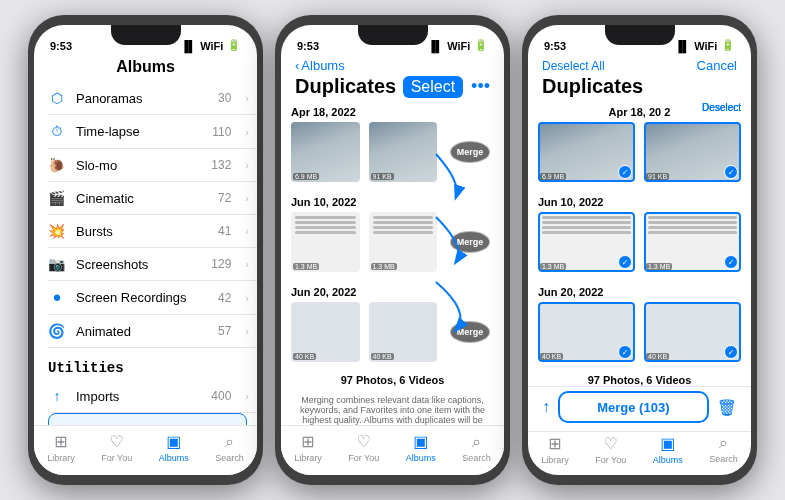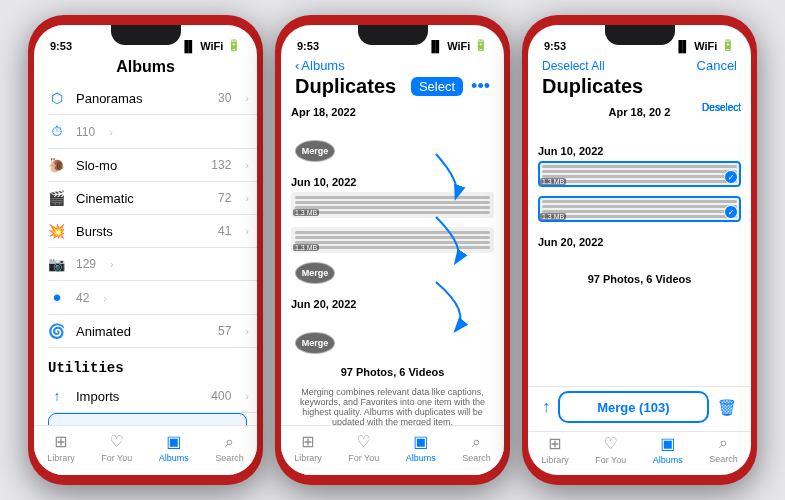--- a/index.html
+++ b/index.html
@@ -12,21 +12,21 @@
       justify-content: center;
       gap: 12px;
       font-family: -apple-system, BlinkMacSystemFont, 'Helvetica Neue', sans-serif;
       overflow: hidden;
     }
 
     
     .phone {
       width: 235px;
       height: 470px;
-      background: #b91c1c;
+      background: #404040;
       border-radius: 36px;
       position: relative;
       box-shadow: 0 8px 32px rgba(0,0,0,0.45);
       overflow: hidden;
       flex-shrink: 0;
       padding-left: 24px;
     }
 
     .phone-screen {
       position: absolute;
@@ -191,21 +191,20 @@
       font-size: 11px;
       font-weight: 600;
       color: #000;
       margin-bottom: 4px;
     }
 
     .dup-photos-row {
       display: flex;
       gap: 9px;
       position: relative;
-      flex-direction: column;
     }
 
     .dup-photo {
       flex: 1;
       height: 60px;
       background: #c0c8d0;
       border-radius: 4px;
       overflow: hidden;
       position: relative;
     }
@@ -350,20 +349,21 @@
       <div class="album-list">
 
         <div class="album-item">
           <span class="album-icon">⬡</span>
           <span class="album-name">Panoramas</span>
           <span class="album-count">30</span>
           <span class="album-chevron">›</span>
         </div>
         <div class="album-item">
           <span class="album-icon">⏱</span>
+          <span class="album-name">Time-lapse</span>
           <span class="album-count">110</span>
           <span class="album-chevron">›</span>
         </div>
         <div class="album-item">
           <span class="album-icon">🐌</span>
           <span class="album-name">Slo-mo</span>
           <span class="album-count">132</span>
           <span class="album-chevron">›</span>
         </div>
         <div class="album-item">
@@ -373,25 +373,27 @@
           <span class="album-chevron">›</span>
         </div>
         <div class="album-item">
           <span class="album-icon">💥</span>
           <span class="album-name">Bursts</span>
           <span class="album-count">41</span>
           <span class="album-chevron">›</span>
         </div>
         <div class="album-item">
           <span class="album-icon">📷</span>
+          <span class="album-name">Screenshots</span>
           <span class="album-count">129</span>
           <span class="album-chevron">›</span>
         </div>
         <div class="album-item">
           <span class="album-icon">⏺</span>
+          <span class="album-name">Screen Recordings</span>
           <span class="album-count">42</span>
           <span class="album-chevron">›</span>
         </div>
         <div class="album-item">
           <span class="album-icon">🌀</span>
           <span class="album-name">Animated</span>
           <span class="album-count">57</span>
           <span class="album-chevron">›</span>
         </div>
         <div class="section-header">Utilities</div>
@@ -451,21 +453,21 @@
         <span>▐▌</span>
         <span>WiFi</span>
         <span>🔋</span>
       </div>
     </div>
     <div style="position:relative; padding: 2px 14px 4px; flex-shrink:0;">
       <span class="nav-back" style="position:static; color:#007aff; font-size:13px;">‹ <span>Albums</span></span>
       <div style="display:flex; justify-content:space-between; align-items:center; margin-top:2px;">
         <span class="dup-title">Duplicates</span>
         <div style="display:flex; gap:8px; align-items:center;">
-          <span style="background:#007aff; color:#fff; border-radius:6px; padding:2px 8px; font-size:13px; font-weight:500;">Select</span>
+          <span style="background:#007aff; color:#fff; border-radius:6px; padding:2px 8px; font-size:16px; font-weight:500;">Select</span>
           <span style="color:#007aff; font-size:18px;">•••</span>
         </div>
       </div>
     </div>
     <div class="screen-content">
 
       <div class="dup-group">
         <div class="dup-date">Apr 18, 2022</div>
         <div class="dup-photos-row">
           <div class="dup-photo snow">

